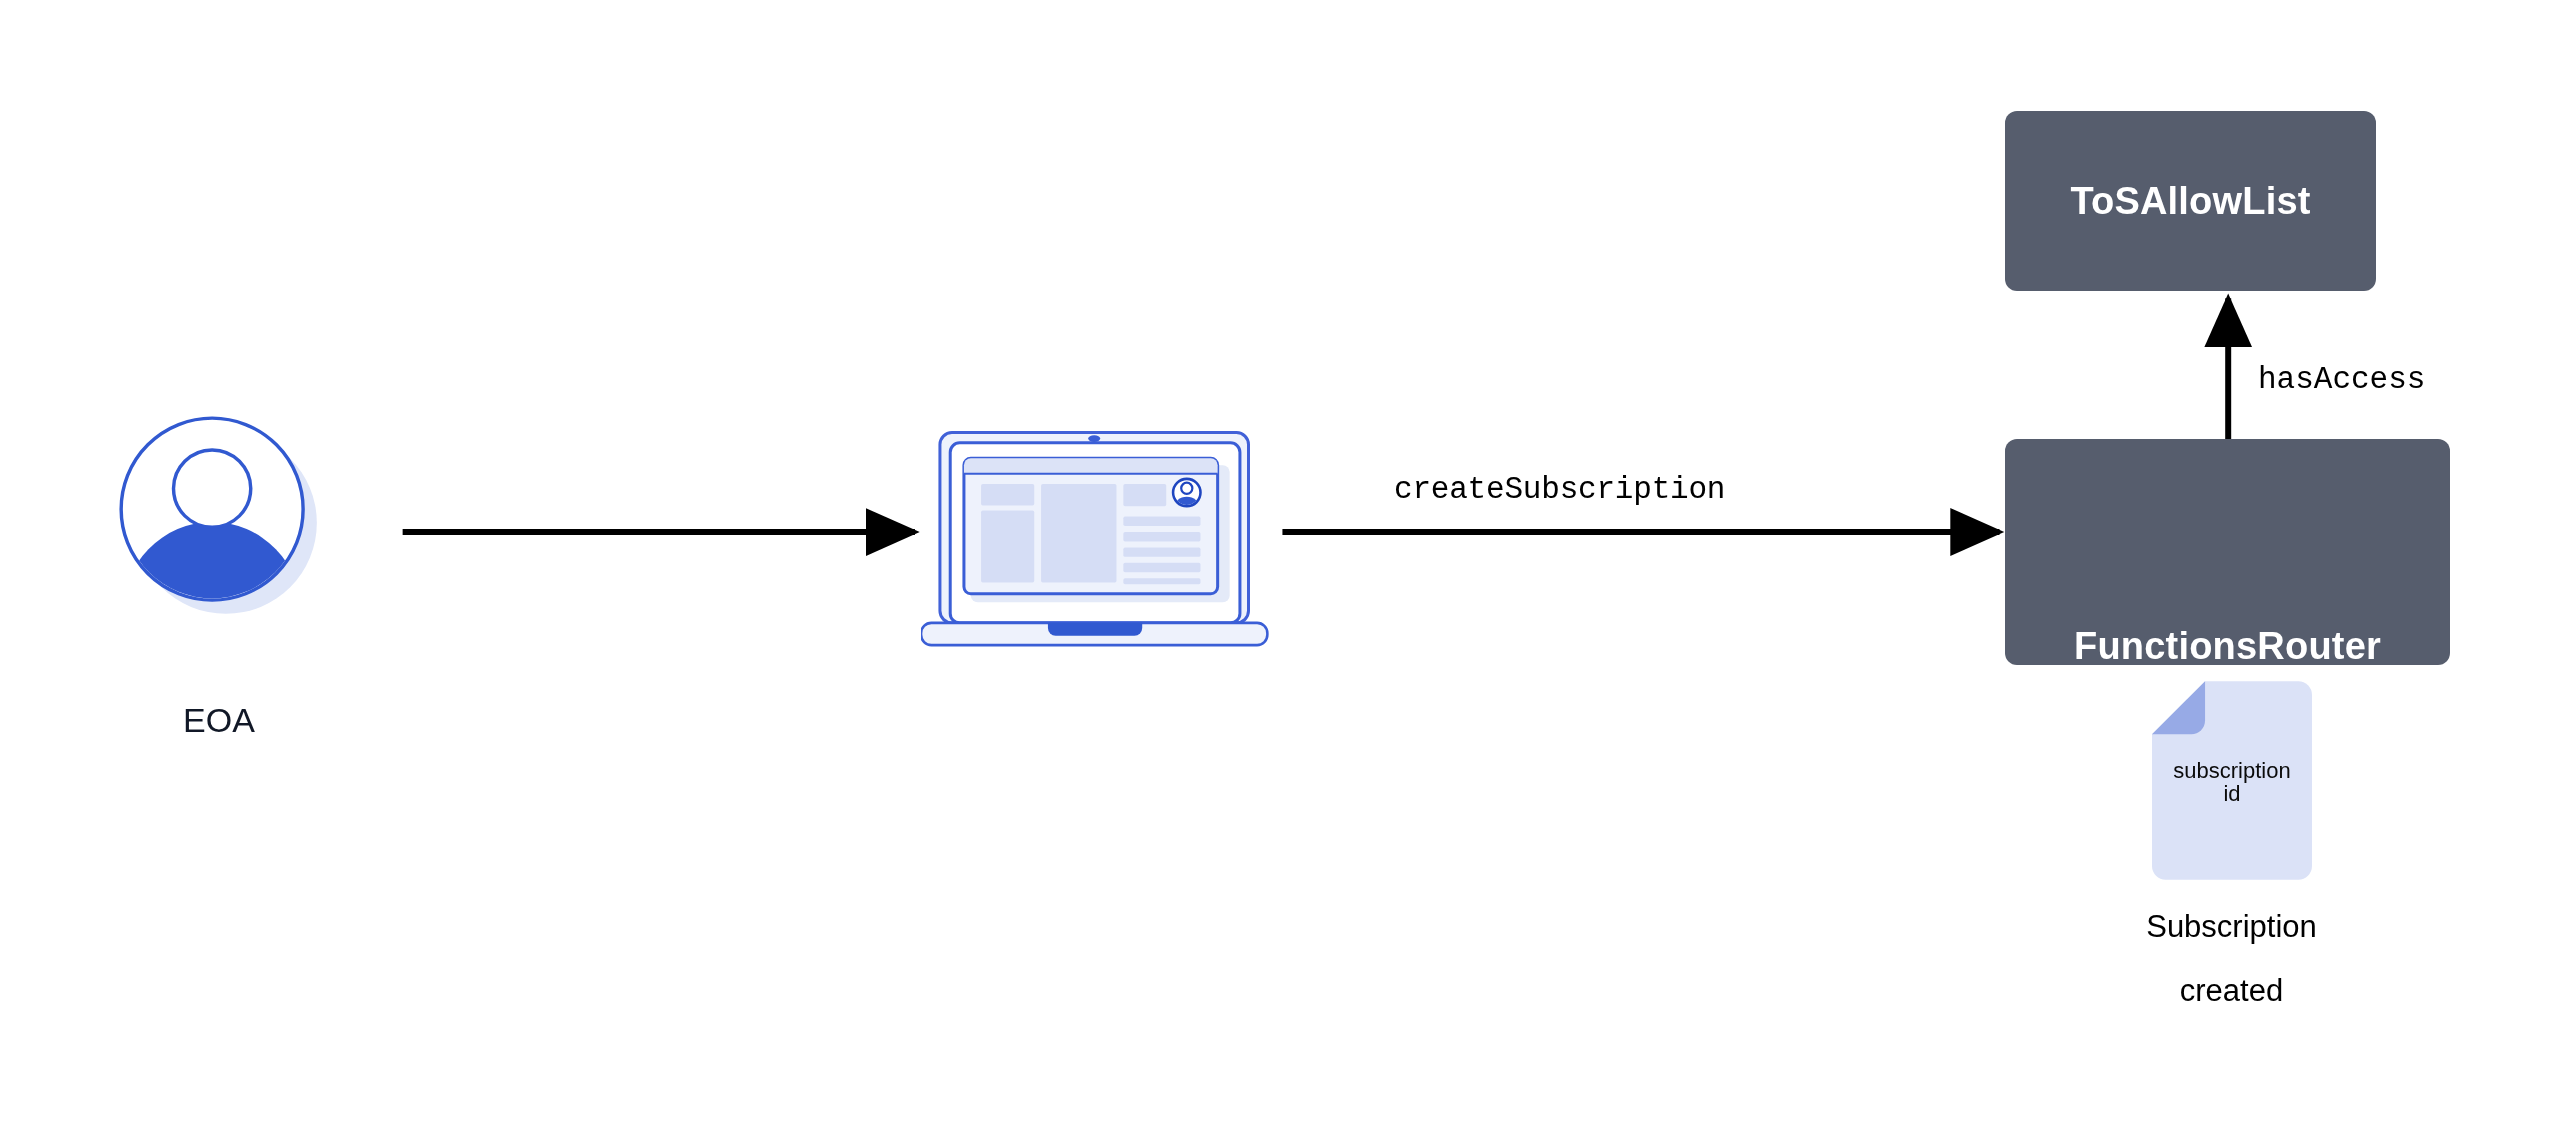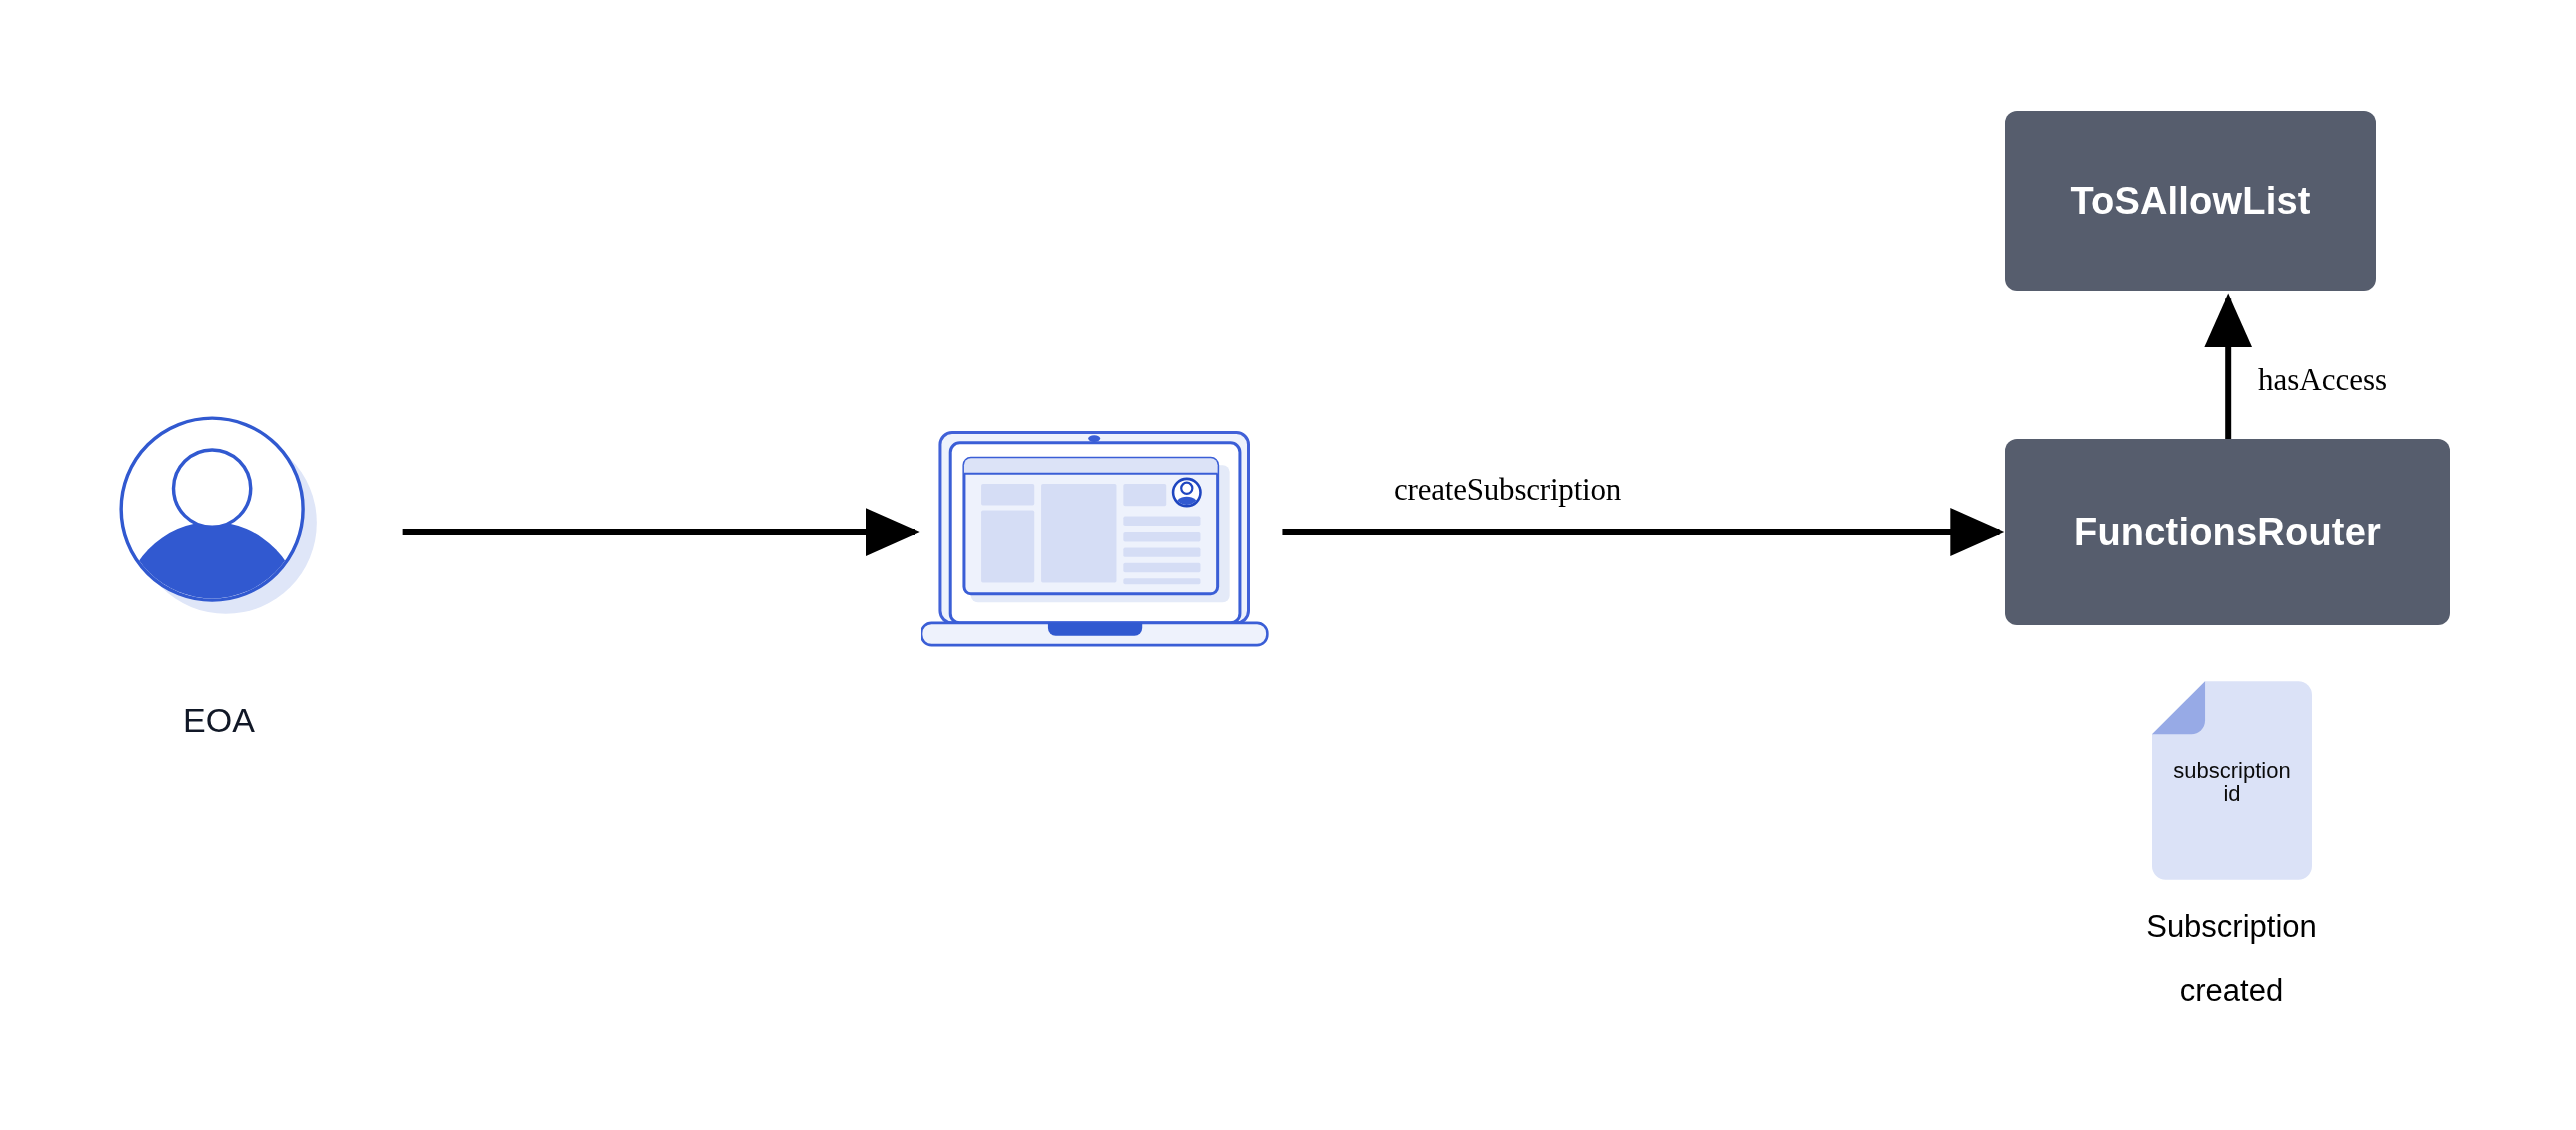--- a/index.html
+++ b/index.html
@@ -68,21 +68,21 @@
     font-family: "Liberation Sans", sans-serif;
   }
 
   
   .edge-label {
     position: absolute;
     color: #000000;
     font-size: 31px;
     line-height: 1;
     white-space: nowrap;
-    font-family: Liberation Serif, serif;
+    font-family: Liberation Mono, monospace;
   }
   .edge-label-condensed {
     font-stretch: condensed;
     letter-spacing: -0.2px;
   }
 
   
   .arrows {
     position: absolute;
     left: 0;
@@ -190,21 +190,21 @@
       <rect x="0" y="232" width="404" height="26" rx="12" ry="12" fill="#eef2fc" stroke="#3a5ed6" stroke-width="3"></rect>
 
       <path d="M148 232 h110 a0 0 0 0 1 0 0 v6 a9 9 0 0 1 -9 9 h-92 a9 9 0 0 1 -9 -9 z" fill="#3159d0"></path>
     </svg>
   </div>
 
   <div class="box" style="left:2005px; top:111px; width:371px; height:180px;">
     <span class="box-label">ToSAllowList</span>
   </div>
 
-  <div class="box" style="left:2005px; top:439px; width:445px; height:186px;">
+  <div class="box" style="left:2005px; top:439px; width:445px; height:226px;align-items:flex-end;">
     <span class="box-label">FunctionsRouter</span>
   </div>
 
   <div class="edge-label edge-label-condensed" style="left:1394px; top:474px;">createSubscription</div>
 
   <div class="edge-label" style="left:2258px; top:364px;">hasAccess</div>
 
   <div class="node" style="left:2152px; top:681px; width:160px; height:199px;">
     <svg width="160" height="199" viewBox="0 0 187 232" xmlns="http://www.w3.org/2000/svg" style="position:absolute; left:0; top:0;">
 

